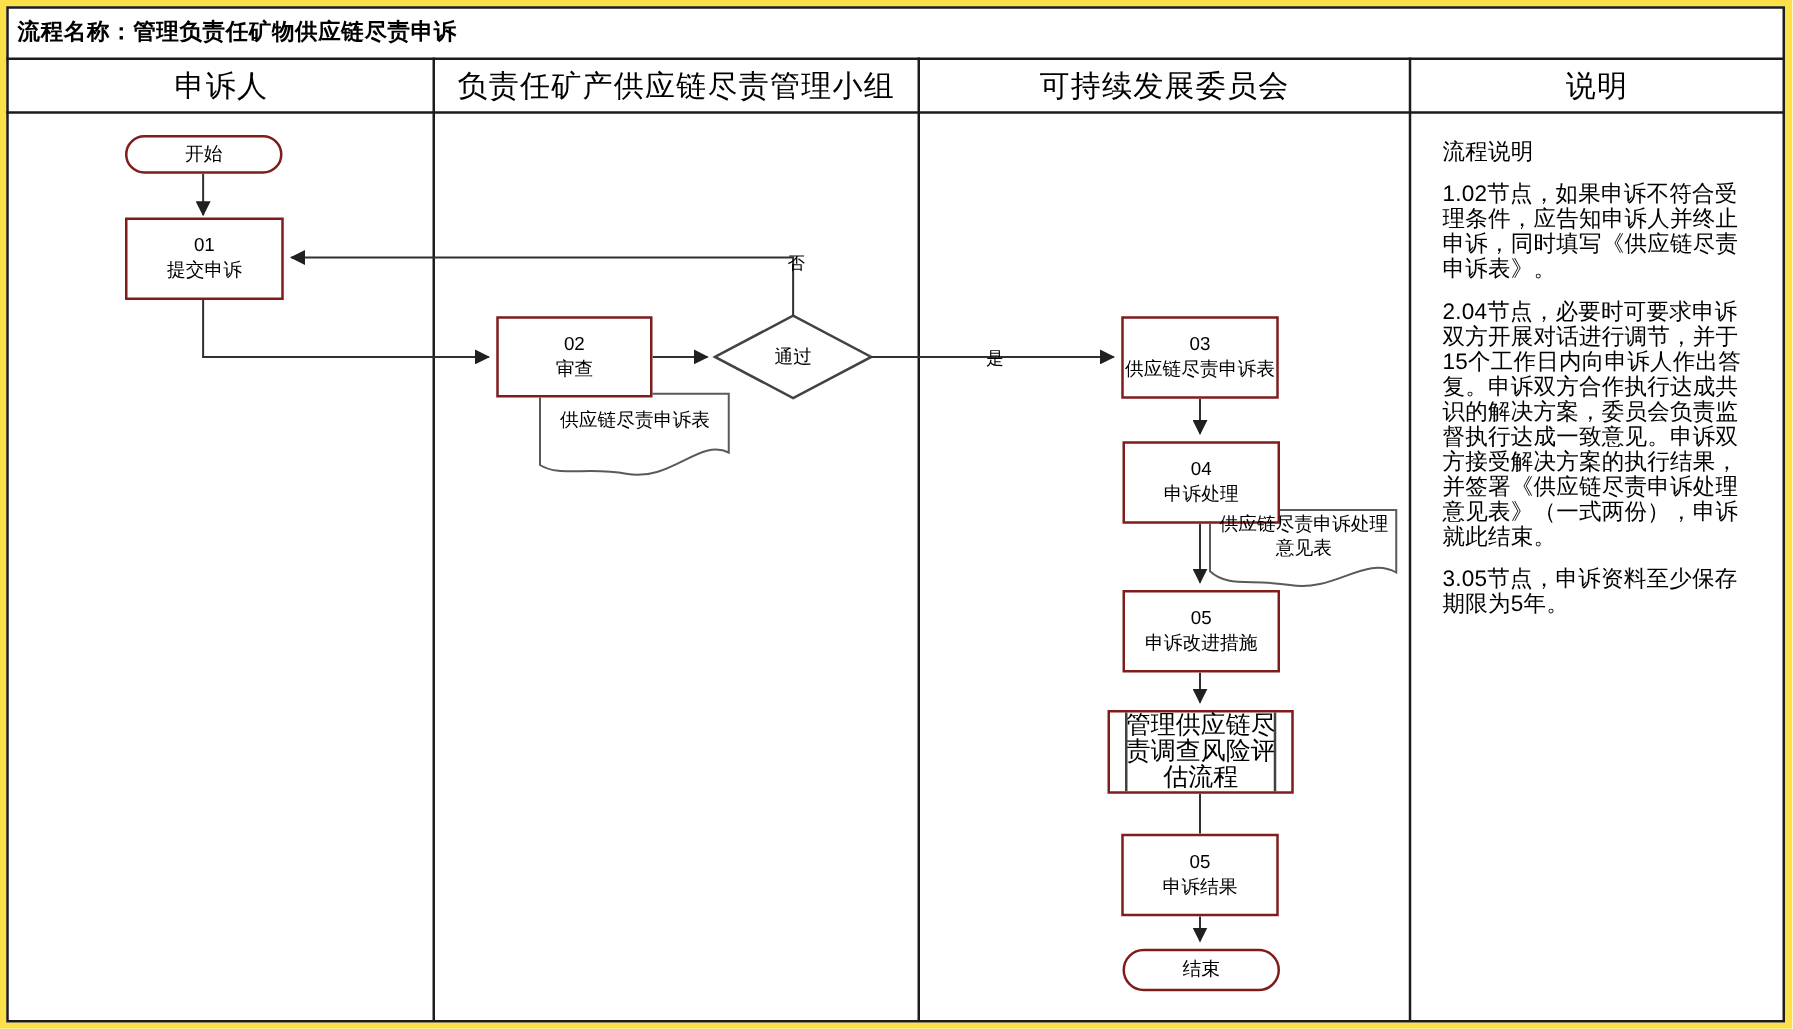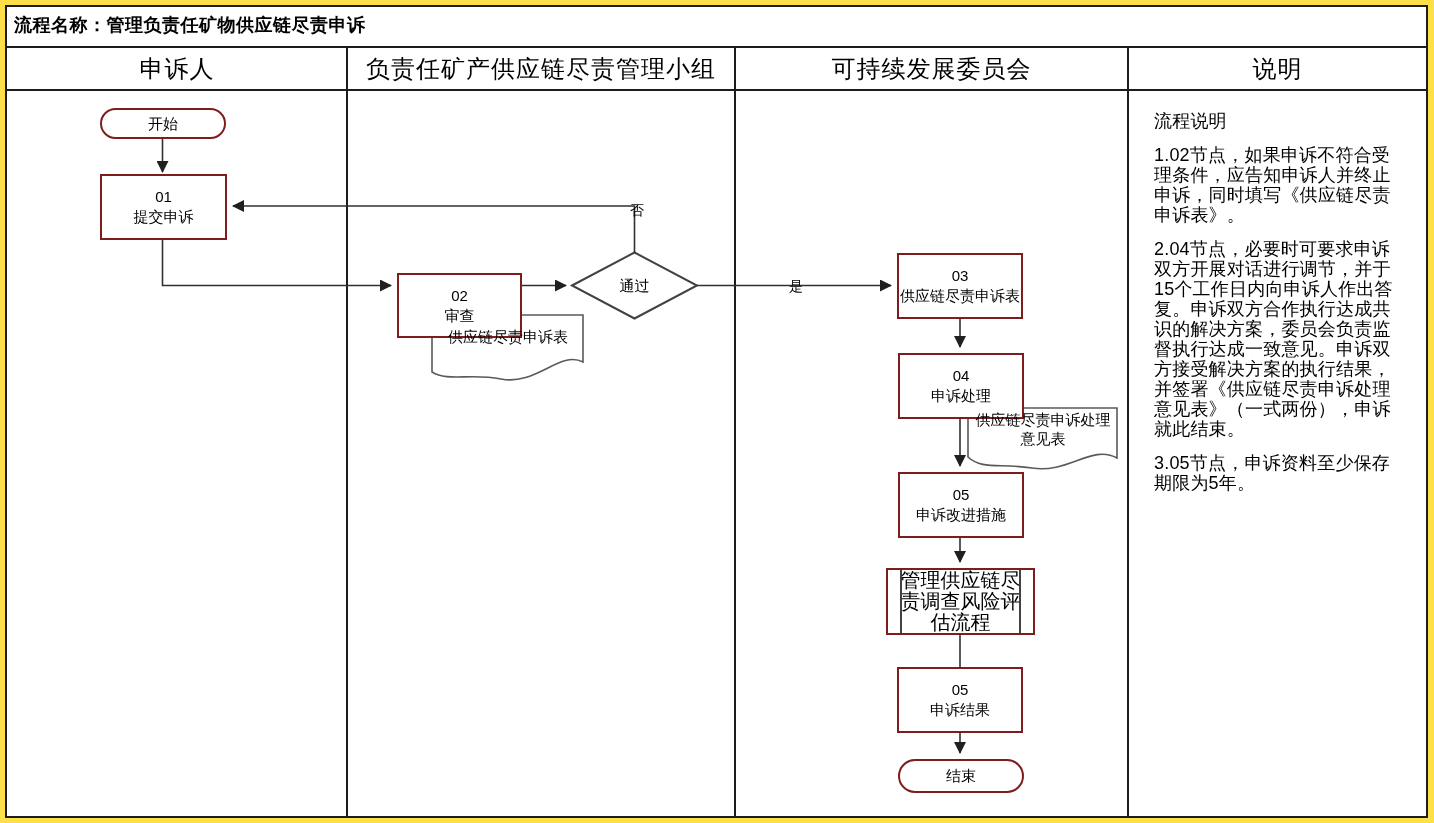--- a/index.html
+++ b/index.html
@@ -28,21 +28,21 @@
   .lh4{left:1129px;width:297px;}
   
   svg.wires{position:absolute;left:0;top:0;z-index:1;pointer-events:none;}
   
   .node{position:absolute;box-sizing:border-box;background:#fff;border:2px solid #7f1d1d;
     display:flex;flex-direction:column;align-items:center;justify-content:center;
     text-align:center;font-size:15px;line-height:20px;z-index:2;}
   .oval{border-radius:17px;}
   .n-start{left:100px;top:108px;width:126px;height:31px;}
   .n-01{left:100px;top:174px;width:127px;height:66px;}
-  .n-02{left:397px;top:253px;width:125px;height:65px;margin-top:20px;}
+  .n-02{left:397px;top:253px;width:125px;height:65px;}
   .n-03{left:897px;top:253px;width:126px;height:66px;}
   .n-04{left:898px;top:353px;width:126px;height:66px;}
   .n-05a{left:898px;top:472px;width:126px;height:66px;}
   .n-05b{left:897px;top:667px;width:126px;height:66px;}
   .n-end{left:898px;top:759px;width:126px;height:34px;}
   .n-sub{left:886px;top:568px;width:149px;height:67px;font-size:20px;line-height:21px;white-space:pre-line;}
   .n-sub::before,.n-sub::after{content:"";position:absolute;top:0;bottom:0;width:0;border-left:2px solid #424242;}
   .n-sub::before{left:12px;}
   .n-sub::after{right:12px;}
   

